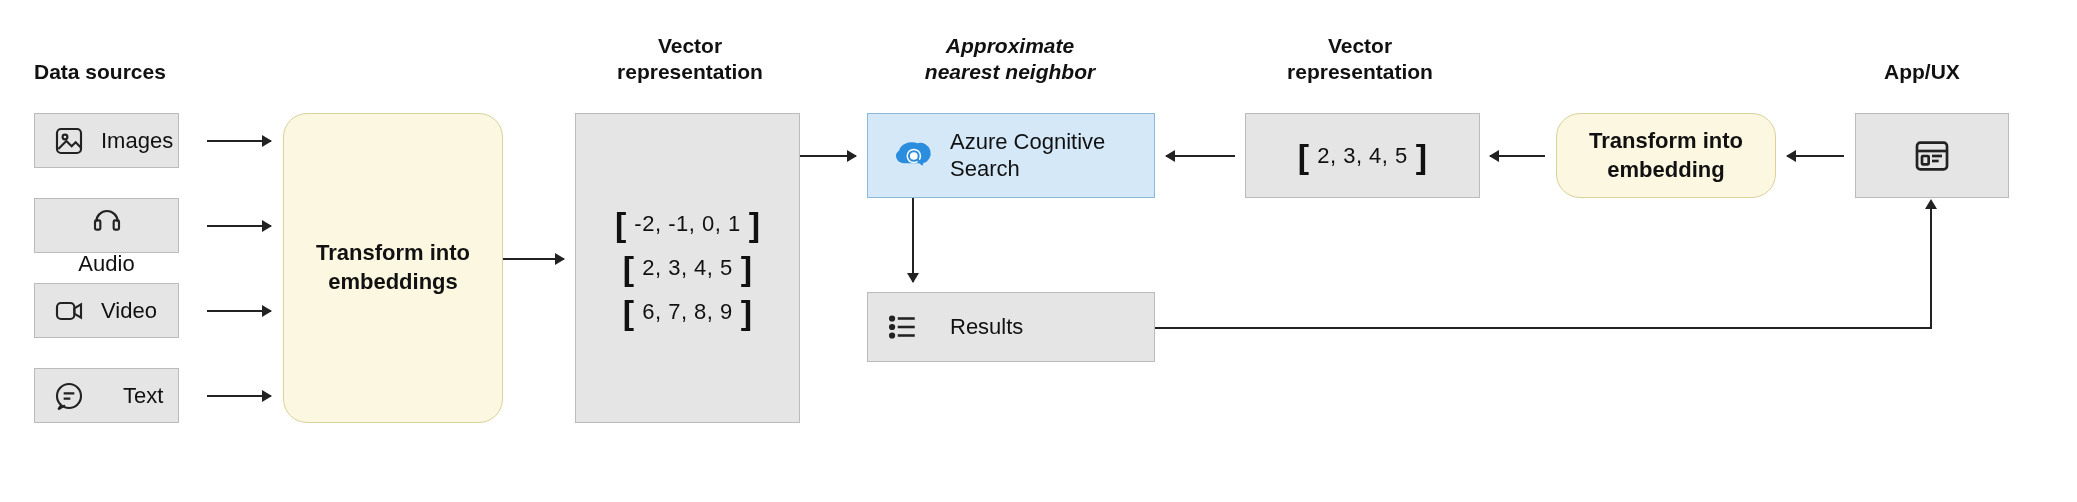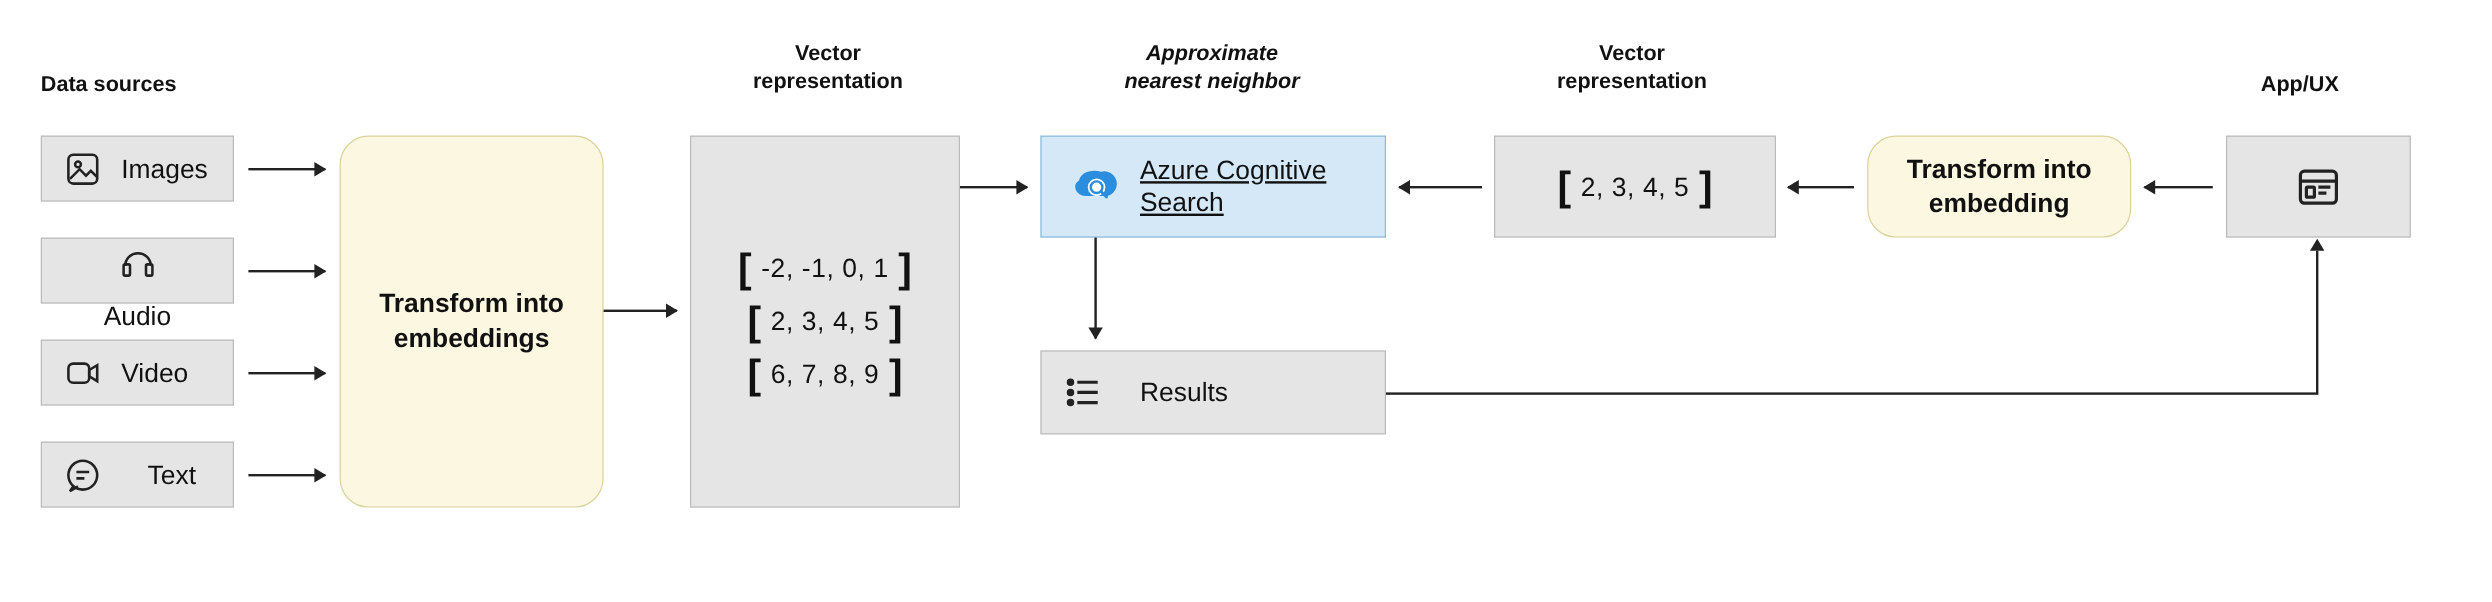--- a/index.html
+++ b/index.html
@@ -7,35 +7,35 @@
     font-family: "Segoe UI", -apple-system, sans-serif;
     background: #fff;
     width: 2077px;
     height: 502px;
     position: relative;
     color: #111;
   }
   .heading {
     position: absolute;
     font-weight: 600;
-    font-size: 18px;
+    font-size: 21px;
     text-align: center;
     line-height: 1.25;
   }
   .box {
     position: absolute;
     border: 1px solid #bbb;
     background: #e5e5e5;
     display: flex;
     align-items: center;
     padding: 0 14px;
     gap: 12px;
     font-size: 22px;
   }
-  .box.small { height: 55px; width: 161px; }
+  .box.small { height: 55px; width: 145px; }
   .yellow-box {
     position: absolute;
     background: #fbf7e0;
     border: 1px solid #d9d29b;
     border-radius: 24px;
     display: flex;
     align-items: center;
     justify-content: center;
     text-align: center;
     font-size: 22px;
@@ -200,21 +200,21 @@
 
 <div class="azure-box" style="left:867px; top:113px; width:288px; height:85px;">
   <span class="icon-wrap" style="width:48px;height:48px;">
     <svg viewBox="0 0 48 48" width="44" height="44">
       <path d="M30 10 a14 10 0 0 0 -20 8 a10 8 0 0 0 6 14 h20 a10 10 0 0 0 -6 -22 z" fill="#2a8dde"></path>
       <circle cx="26" cy="24" r="8" fill="#fff"></circle>
       <circle cx="26" cy="24" r="5.3" fill="none" stroke="#2a8dde" stroke-width="2.2"></circle>
       <line x1="30" y1="28" x2="35" y2="33" stroke="#2a8dde" stroke-width="2.6" stroke-linecap="round"></line>
     </svg>
   </span>
-  <span style="white-space:pre-line;text-decoration:underline;">Azure Cognitive
+  <span style="white-space:pre-line;">Azure Cognitive
 Search</span>
 </div>
 
 <div class="box" style="left:867px; top:292px; width:288px; height:70px;gap:28px;">
   <span class="icon-wrap">
     <svg viewBox="0 0 24 24" width="34" height="34" fill="none" stroke="#222" stroke-width="1.8">
       <circle cx="5" cy="6" r="1.3" fill="#222"></circle>
       <circle cx="5" cy="12" r="1.3" fill="#222"></circle>
       <circle cx="5" cy="18" r="1.3" fill="#222"></circle>
       <line x1="9" y1="6" x2="21" y2="6"></line>

